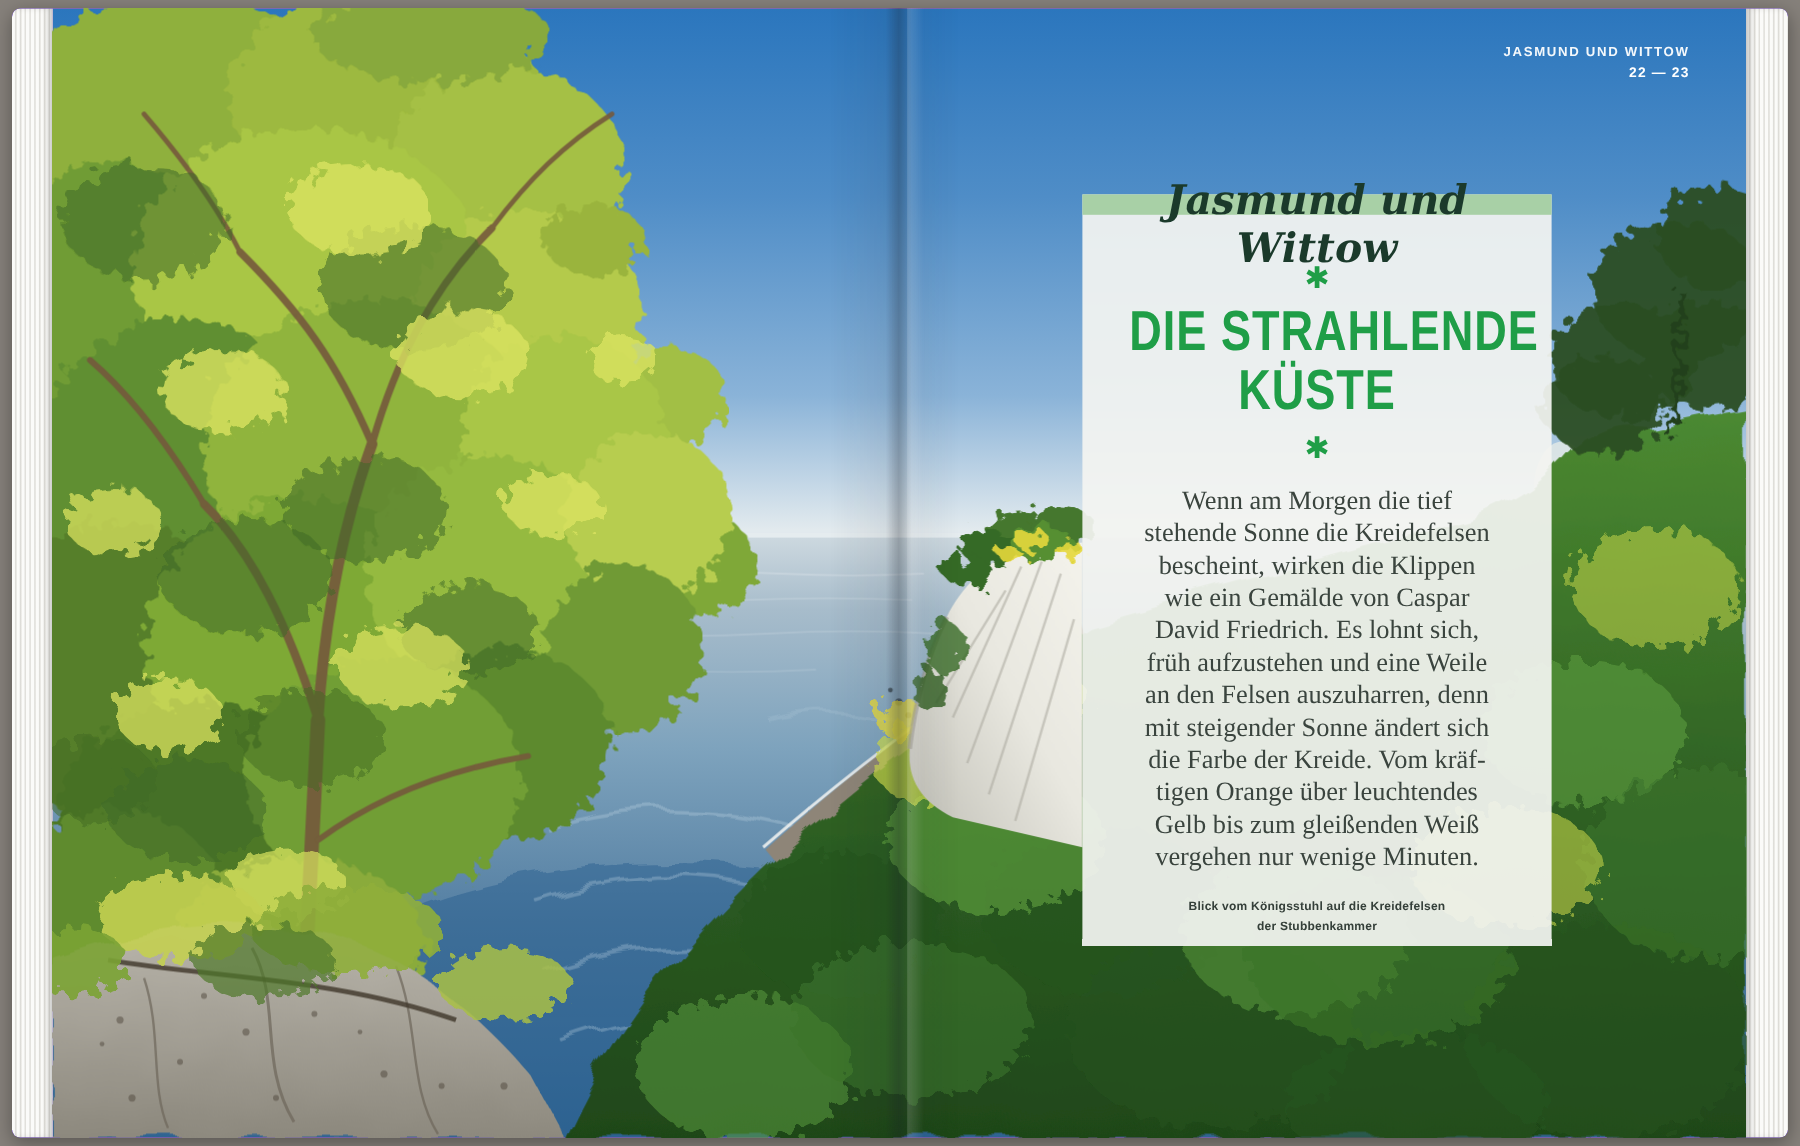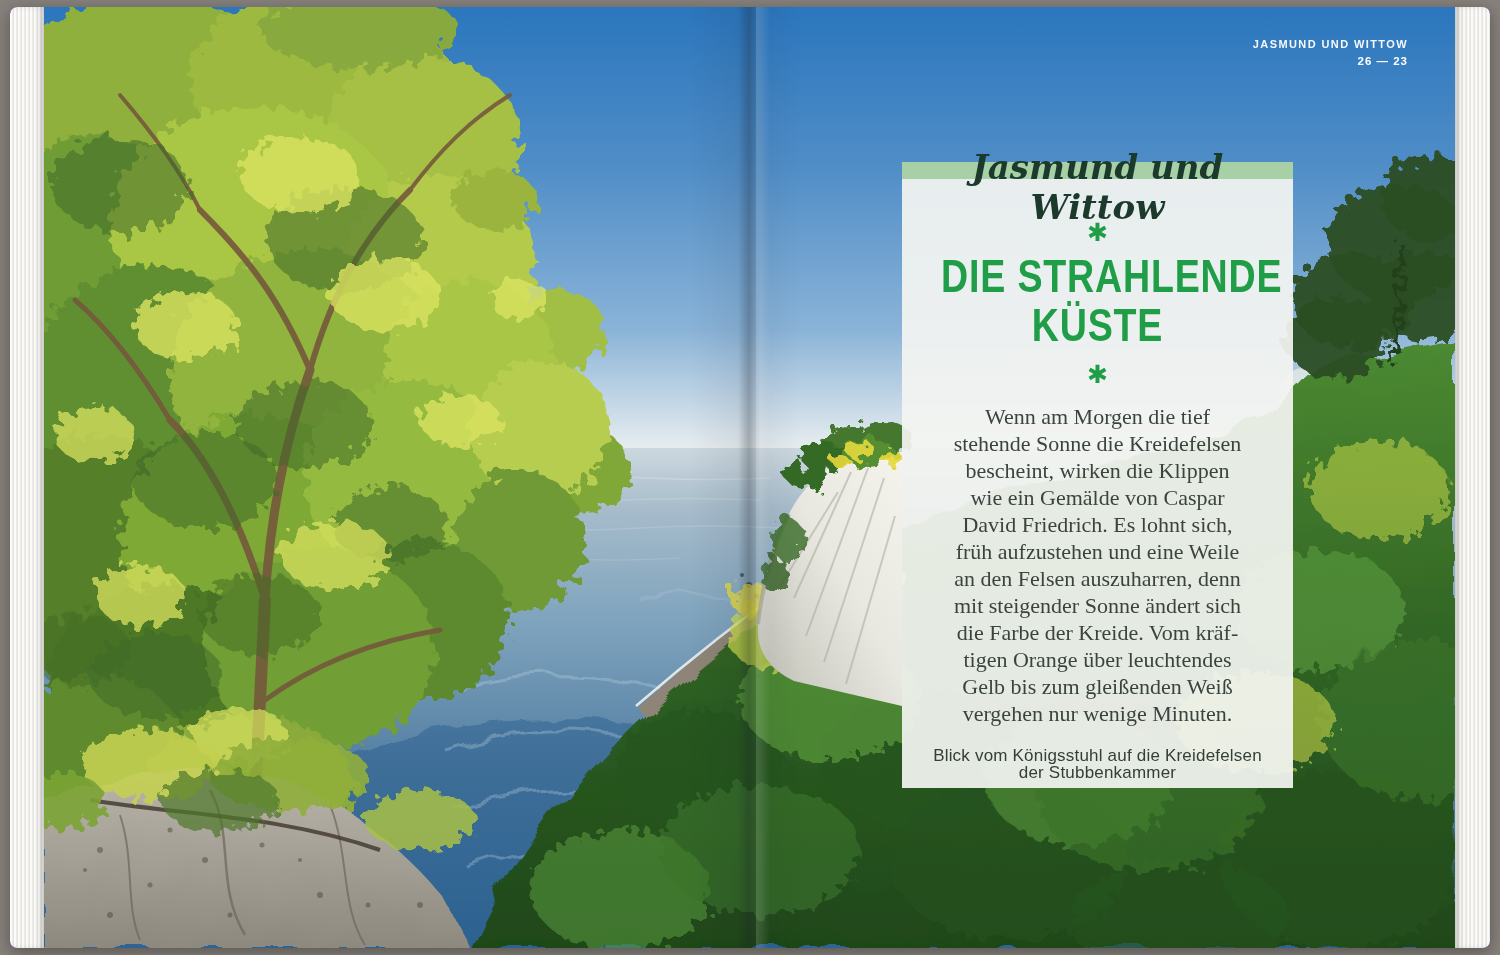--- a/index.html
+++ b/index.html
@@ -52,21 +52,21 @@
     transform:scaleX(.8);transform-origin:50% 50%;white-space:nowrap;
   }
   .article-body{
     margin:16px auto 0;width:370px;
     font-family:"Liberation Serif","DejaVu Serif",serif;
     font-size:22px;line-height:27px;color:#3a443e;
     white-space:pre-line;
     text-align:center;
   }
   .photo-caption{
-    margin-top:20px;font-size:17px;font-weight:400;line-height:17px;
+    margin-top:20px;font-size:10px;font-weight:700;line-height:17px;
     color:#343f39;letter-spacing:.2px;white-space:pre-line;
   }
 </style>
 </head>
 <body>
 
 <div class="book">
   <div class="page-edge left"></div>
   <div class="page-edge right"></div>
 
@@ -313,21 +313,21 @@
       <g>
         <rect x="690" y="7" width="110" height="941" fill="url(#gutterWideG)"></rect>
         <rect x="738" y="7" width="22" height="941" fill="url(#gutterG)"></rect>
         <rect x="756" y="7" width="14" height="941" fill="url(#gutterHi)"></rect>
       </g>
     </svg>
   </div>
 
   <div class="running-head" style="right:82px;top:30px;">
     <div class="sect">JASMUND UND WITTOW</div>
-    <div class="pgs">26 — 23</div>
+    <div class="pgs">22 — 23</div>
   </div>
 
   <div class="panel" style="left:892px;top:155px;">
     <div class="panel-band"></div>
     <div class="panel-script">Jasmund und Wittow</div>
     <div class="panel-inner">
       <div class="orn top">✱</div>
       <div class="article-title">
         <span class="t-line">DIE STRAHLENDE</span>
         <span class="t-line">KÜSTE</span>

